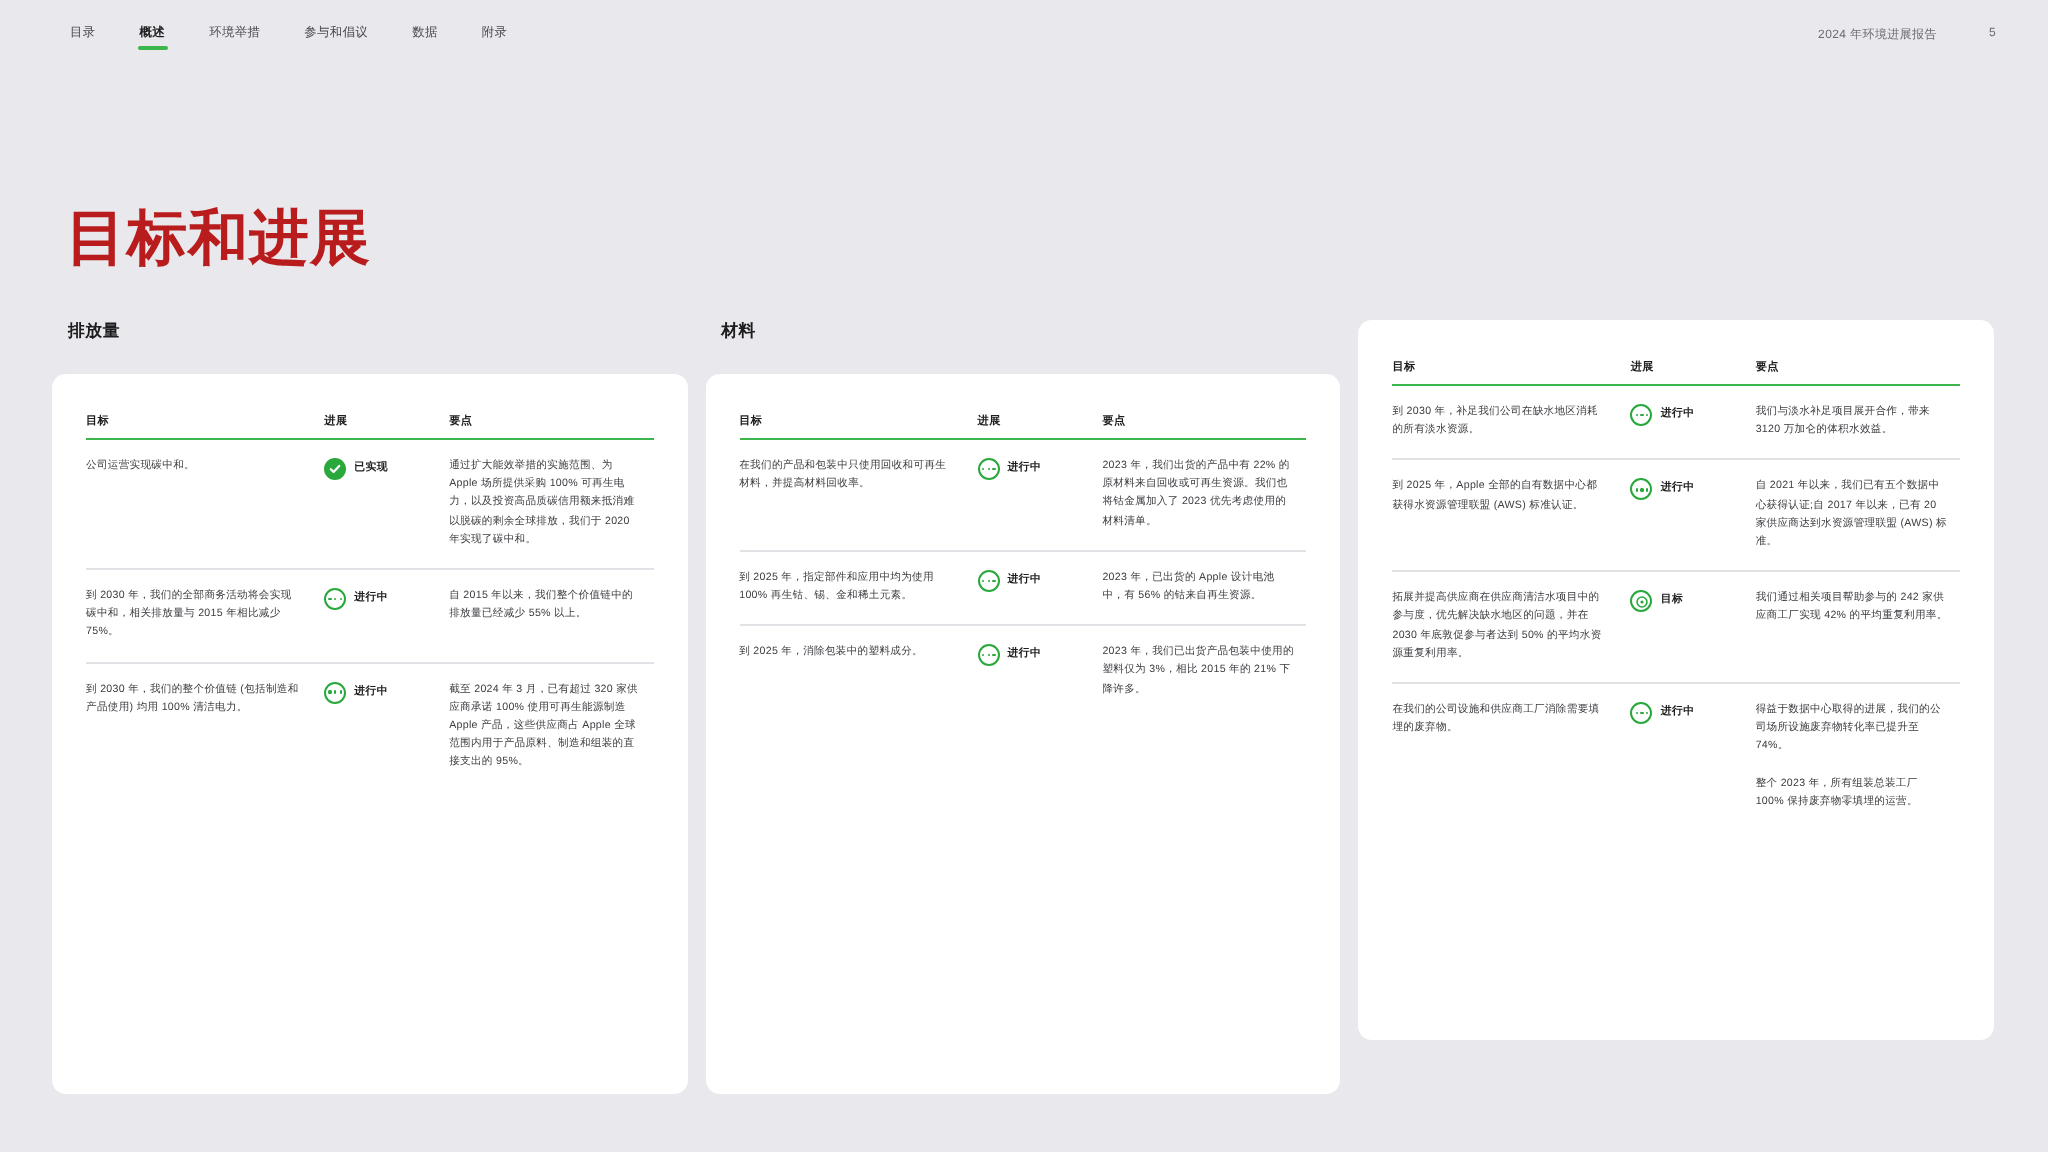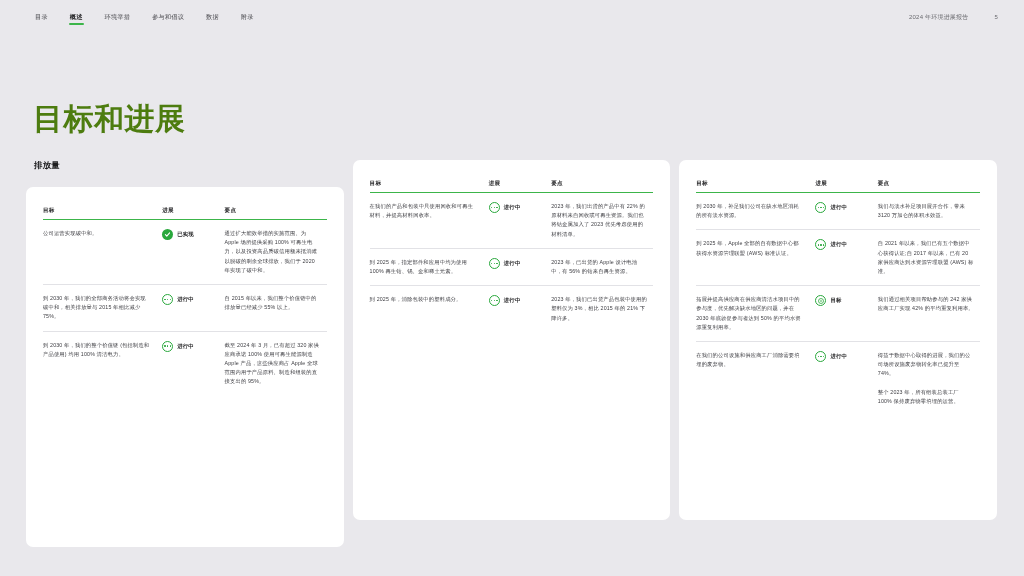--- a/index.html
+++ b/index.html
@@ -31,21 +31,21 @@
   }
   .nav-right {
     margin-left: auto; display: flex; align-items: center; gap: 26px;
     font-size: 6px; color: #6b6b70; letter-spacing: .2px; white-space: nowrap;
   }
 
   
   .page-title {
     position: absolute; left: 33px; top: 99px;
     font-size: 30px; font-weight: bold; letter-spacing: .5px;
-    color: #4d7c0f;
+    color: #b91c1c;
   }
 
   
   .columns {
     position: absolute; left: 0; right: 0; top: 160px;
     display: flex; gap: 0; padding: 0 26px;
   }
   .column { width: 324px; margin-right: 1px; }
   .col-spacer { width: 8px; }
 
@@ -188,20 +188,21 @@
                 <td class="high-cell">
                   <div class="high-p">截至 2024 年 3 月，已有超过 320 家供应商承诺 100% 使用可再生能源制造 Apple 产品，这些供应商占 Apple 全球范围内用于产品原料、制造和组装的直接支出的 95%。</div>
                 </td>
               </tr>
             </tbody>
           </table>
         </div>
       </div>
       <div class="col-spacer"></div>
       <div class="column">
+        <div class="section-title">材料</div>
         <div class="card">
           <table class="goals">
             <thead>
               <tr>
                 <th class="c-goal">目标</th>
                 <th class="c-prog">进展</th>
                 <th class="c-high">要点</th>
               </tr>
             </thead>
             <tbody>

